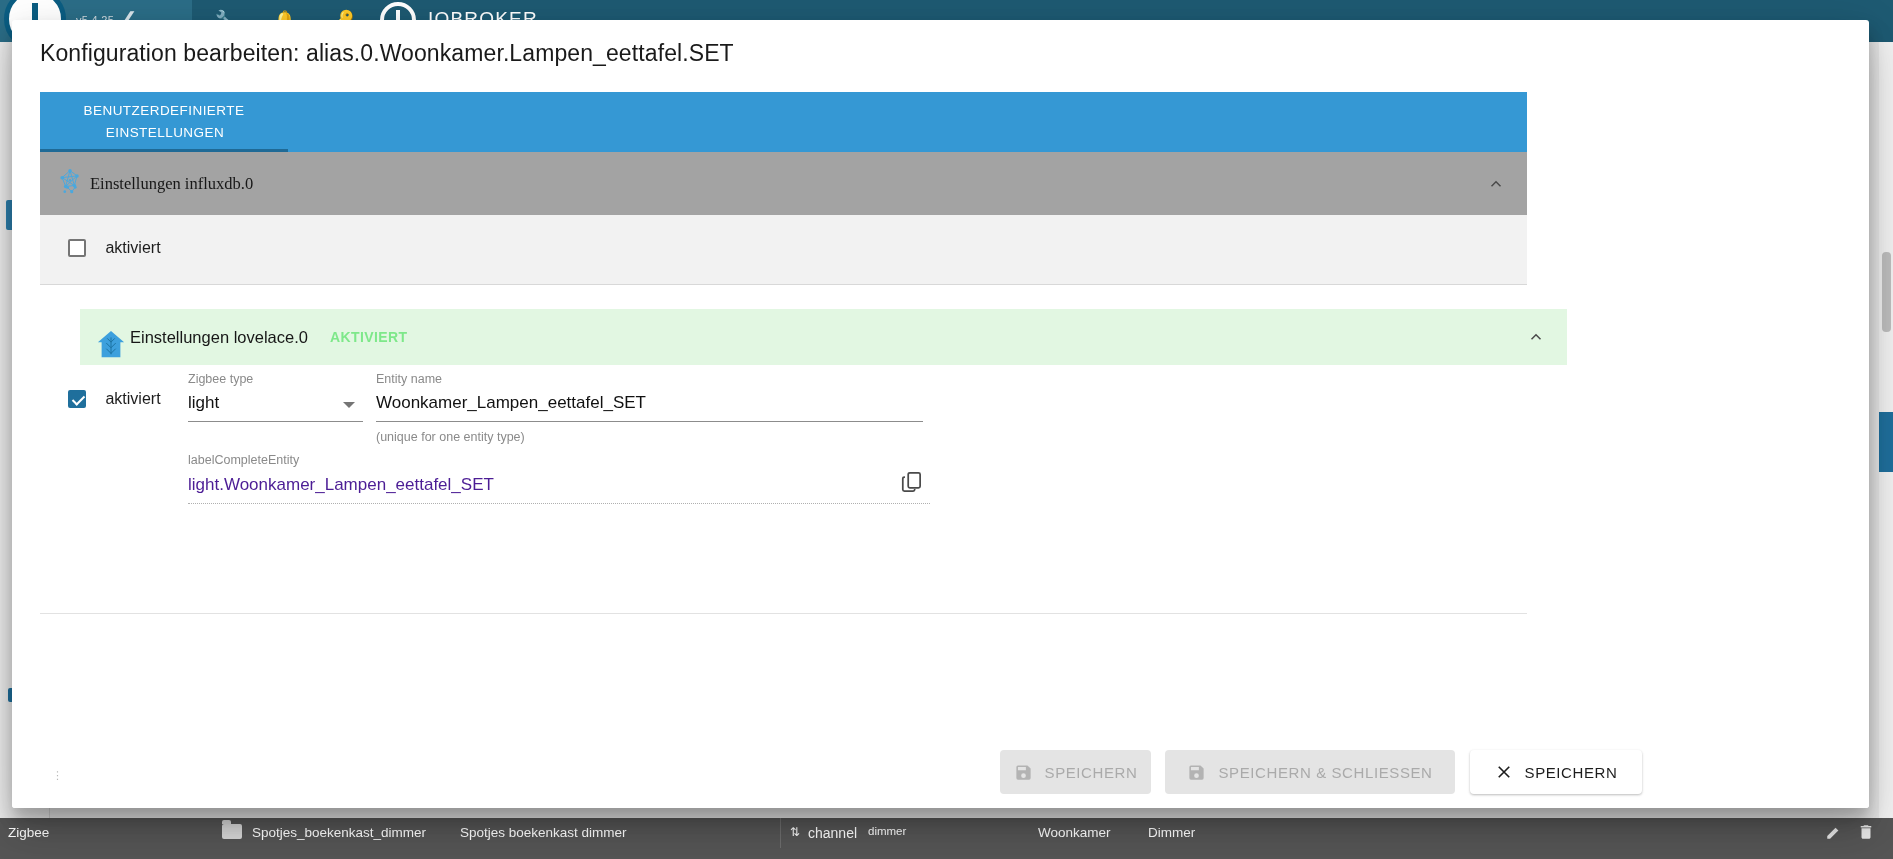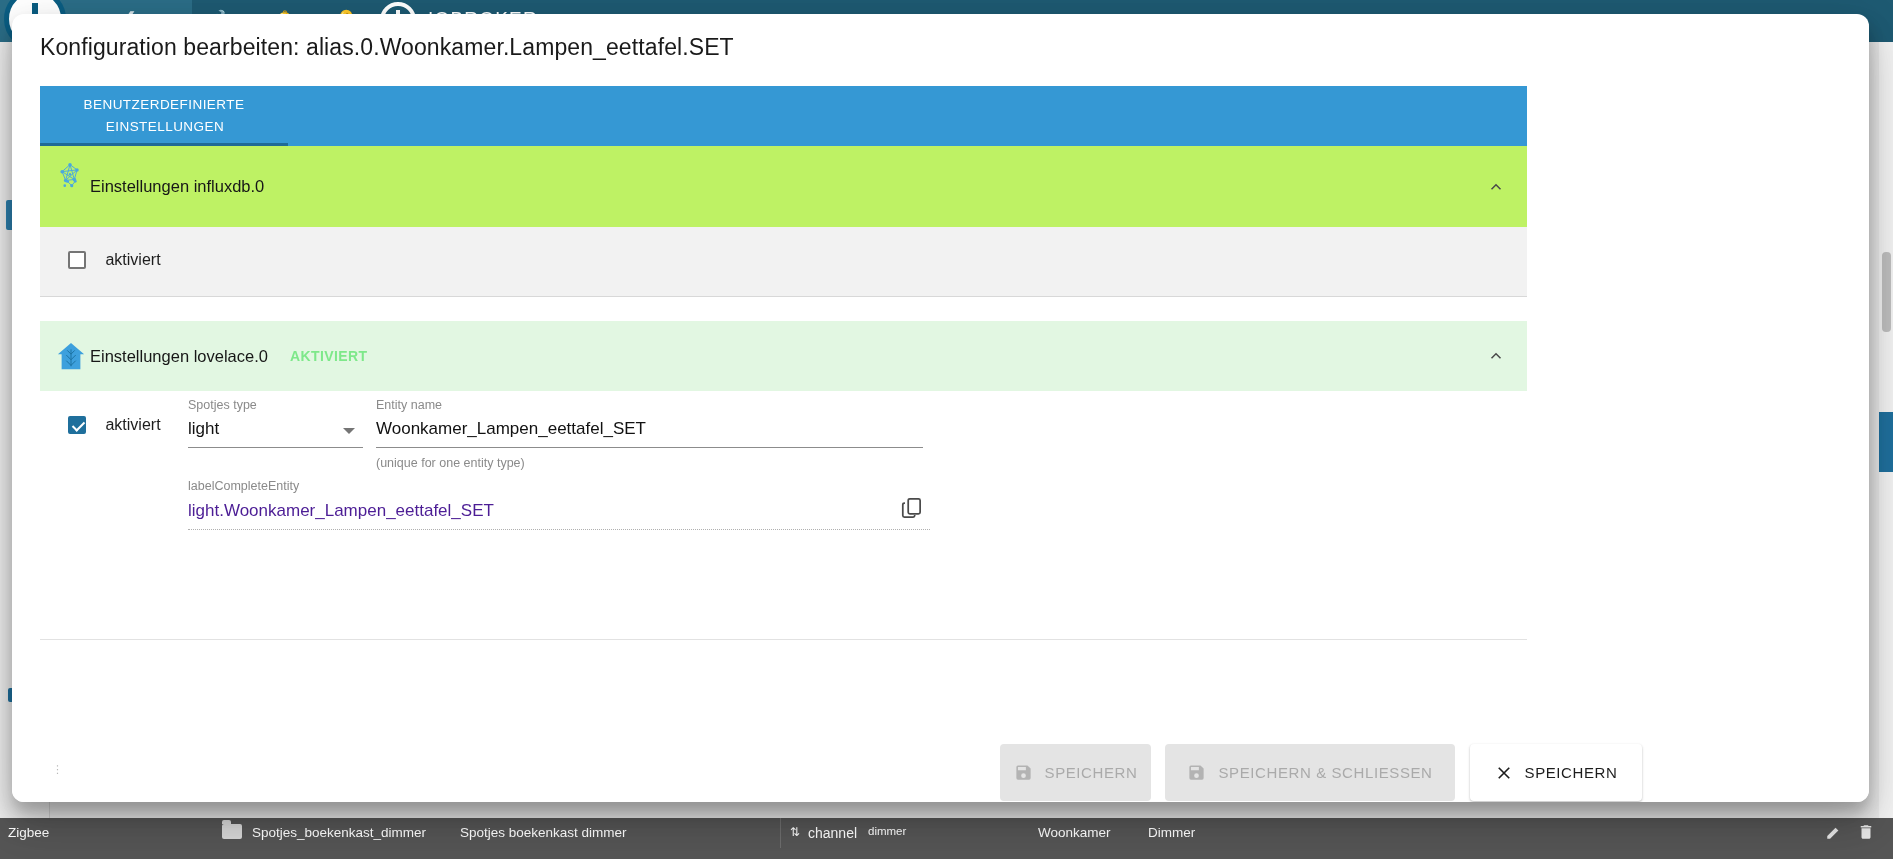--- a/index.html
+++ b/index.html
@@ -107,25 +107,25 @@
   .bg-table .folder:before {
     content: ""; position: absolute; left: 0; top: -4px;
     width: 9px; height: 4px; background: #d8d8d8; border-radius: 2px 2px 0 0;
   }
   .bg-row-icons { position: absolute; right: 18px; top: 4px; display: flex; gap: 14px; }
   .bg-pencil, .bg-trash { width: 18px; height: 20px; }
 
   
   #dialog {
     position: absolute;
-    left: 12px; top: 14px;
+    left: 12px; top: 20px;
     width: 1857px; height: 788px;
     background: #ffffff;
     box-shadow: 0 11px 15px rgba(0,0,0,.20), 0 9px 46px rgba(0,0,0,.12), 0 24px 38px rgba(0,0,0,.14);
-    border-radius: 12px;
+    border-radius: 3px;
     overflow: hidden;
   }
   .dlg-title {
     position: absolute; left: 28px; top: 20px;
     font-size: 23px; color: #1a1a1a; font-weight: 400;
     letter-spacing: .1px;
   }
 
   .dlg-body {
     position: absolute; left: 28px; top: 72px;
@@ -149,22 +149,22 @@
   .tab.active:after {
     content: ""; position: absolute; left: 0; bottom: 0;
     width: 248px; height: 3px; background: #1f6a96;
   }
 
   
   .panel-head {
     position: relative; width: 1487px;
     display: flex; align-items: center;
   }
-  .panel-head.influx { height: 81px; background: #bef264; }
-  .panel-head.lovelace { height: 70px; background: #e2f7e2; }
+  .panel-head.influx { height: 63px; background: #a3a3a3; font-family: Liberation Serif, serif; }
+  .panel-head.lovelace { height: 56px; background: #e2f7e2; margin-left: 40px; }
 
   .panel-icon {
     position: absolute; width: 28px; height: 28px;
   }
   .panel-head-title {
     font-size: 16.5px; color: #171717;
   }
   .panel-badge {
     font-size: 14px; font-weight: bold; color: #7ee88a; letter-spacing: .4px;
   }
@@ -227,21 +227,21 @@
     cursor: pointer; box-shadow: 0 1px 3px rgba(0,0,0,.18);
     font-family: "Liberation Sans", sans-serif;
   }
 
   
   .dlg-footer {
     position: absolute; left: 0; bottom: 0;
     width: 1857px; height: 72px; background: #ffffff;
   }
   .fbtn {
-    position: absolute; top: 14px; height: 57px;
+    position: absolute; top: 14px; height: 44px;
     border-radius: 4px; border: none;
     display: flex; align-items: center; justify-content: center;
     font-size: 15px; letter-spacing: .6px;
     font-family: "Liberation Sans", sans-serif;
     box-shadow: 0 1px 3px rgba(0,0,0,.16), 0 1px 2px rgba(0,0,0,.12);
     text-align: right;
   }
   .fbtn.disabled { background: #e4e4e4; color: #aaaaaa; cursor: default; box-shadow:none; }
   .fbtn.plain { background: #ffffff; color: #1d1d1d; cursor: pointer; }
   .fbtn .ic { margin-right: 12px; display: flex; align-items: center; }
@@ -384,21 +384,21 @@
         </svg>
     </div>
 
     <div class="panel-body lovelace">
 
       <div style="position:absolute; left:28px; top:24px;">
         <span class="cbox checked"></span>
         <span class="cb-label">aktiviert</span>
       </div>
 
-      <div class="fld-label" style="left:148px; top:7px">Spotjes type</div>
+      <div class="fld-label" style="left:148px; top:7px">Zigbee type</div>
       <div class="fld-value" style="left:148px; top:28px">light</div>
       <div class="select-arrow" style="left:303px; top:37px"></div>
       <div class="fld-underline" style="left:148px; top:56px; width:175px"></div>
 
       <div class="fld-label" style="left:336px; top:7px">Entity name</div>
       <div class="fld-value" style="left:336px; top:28px">Woonkamer_Lampen_eettafel_SET</div>
       <div class="fld-underline" style="left:336px; top:56px; width:547px"></div>
       <div class="fld-helper" style="left:336px; top:65px">(unique for one entity type)</div>
 
       <div class="fld-label" style="left:148px; top:88px">labelCompleteEntity</div>

